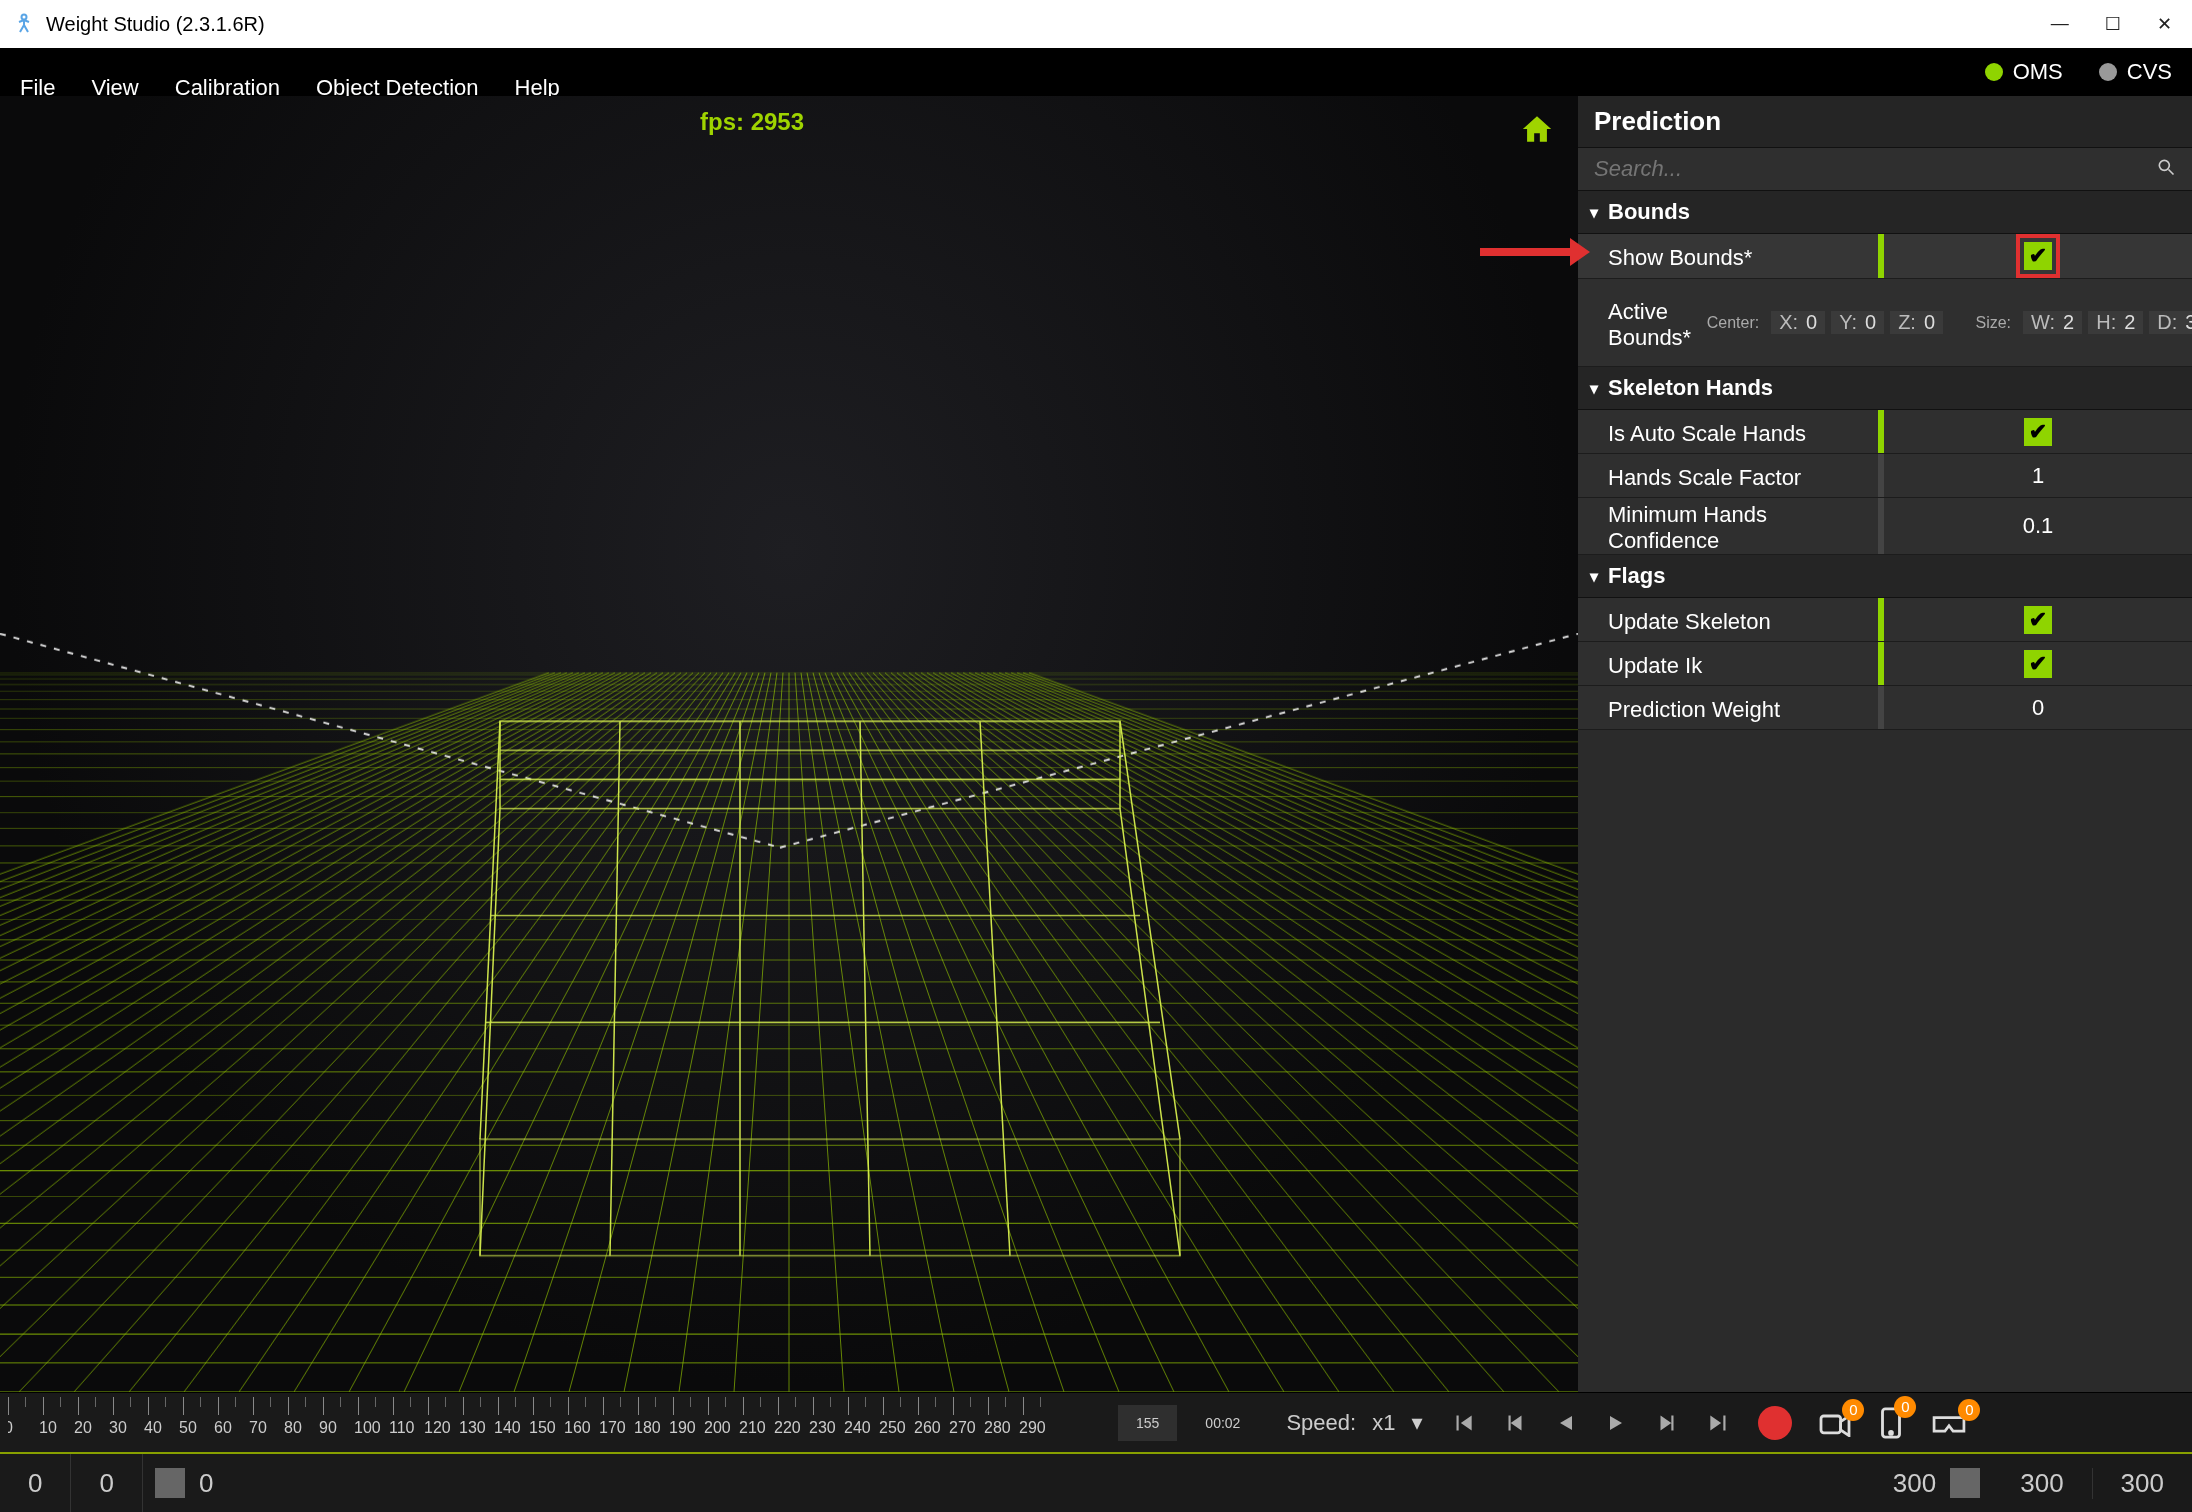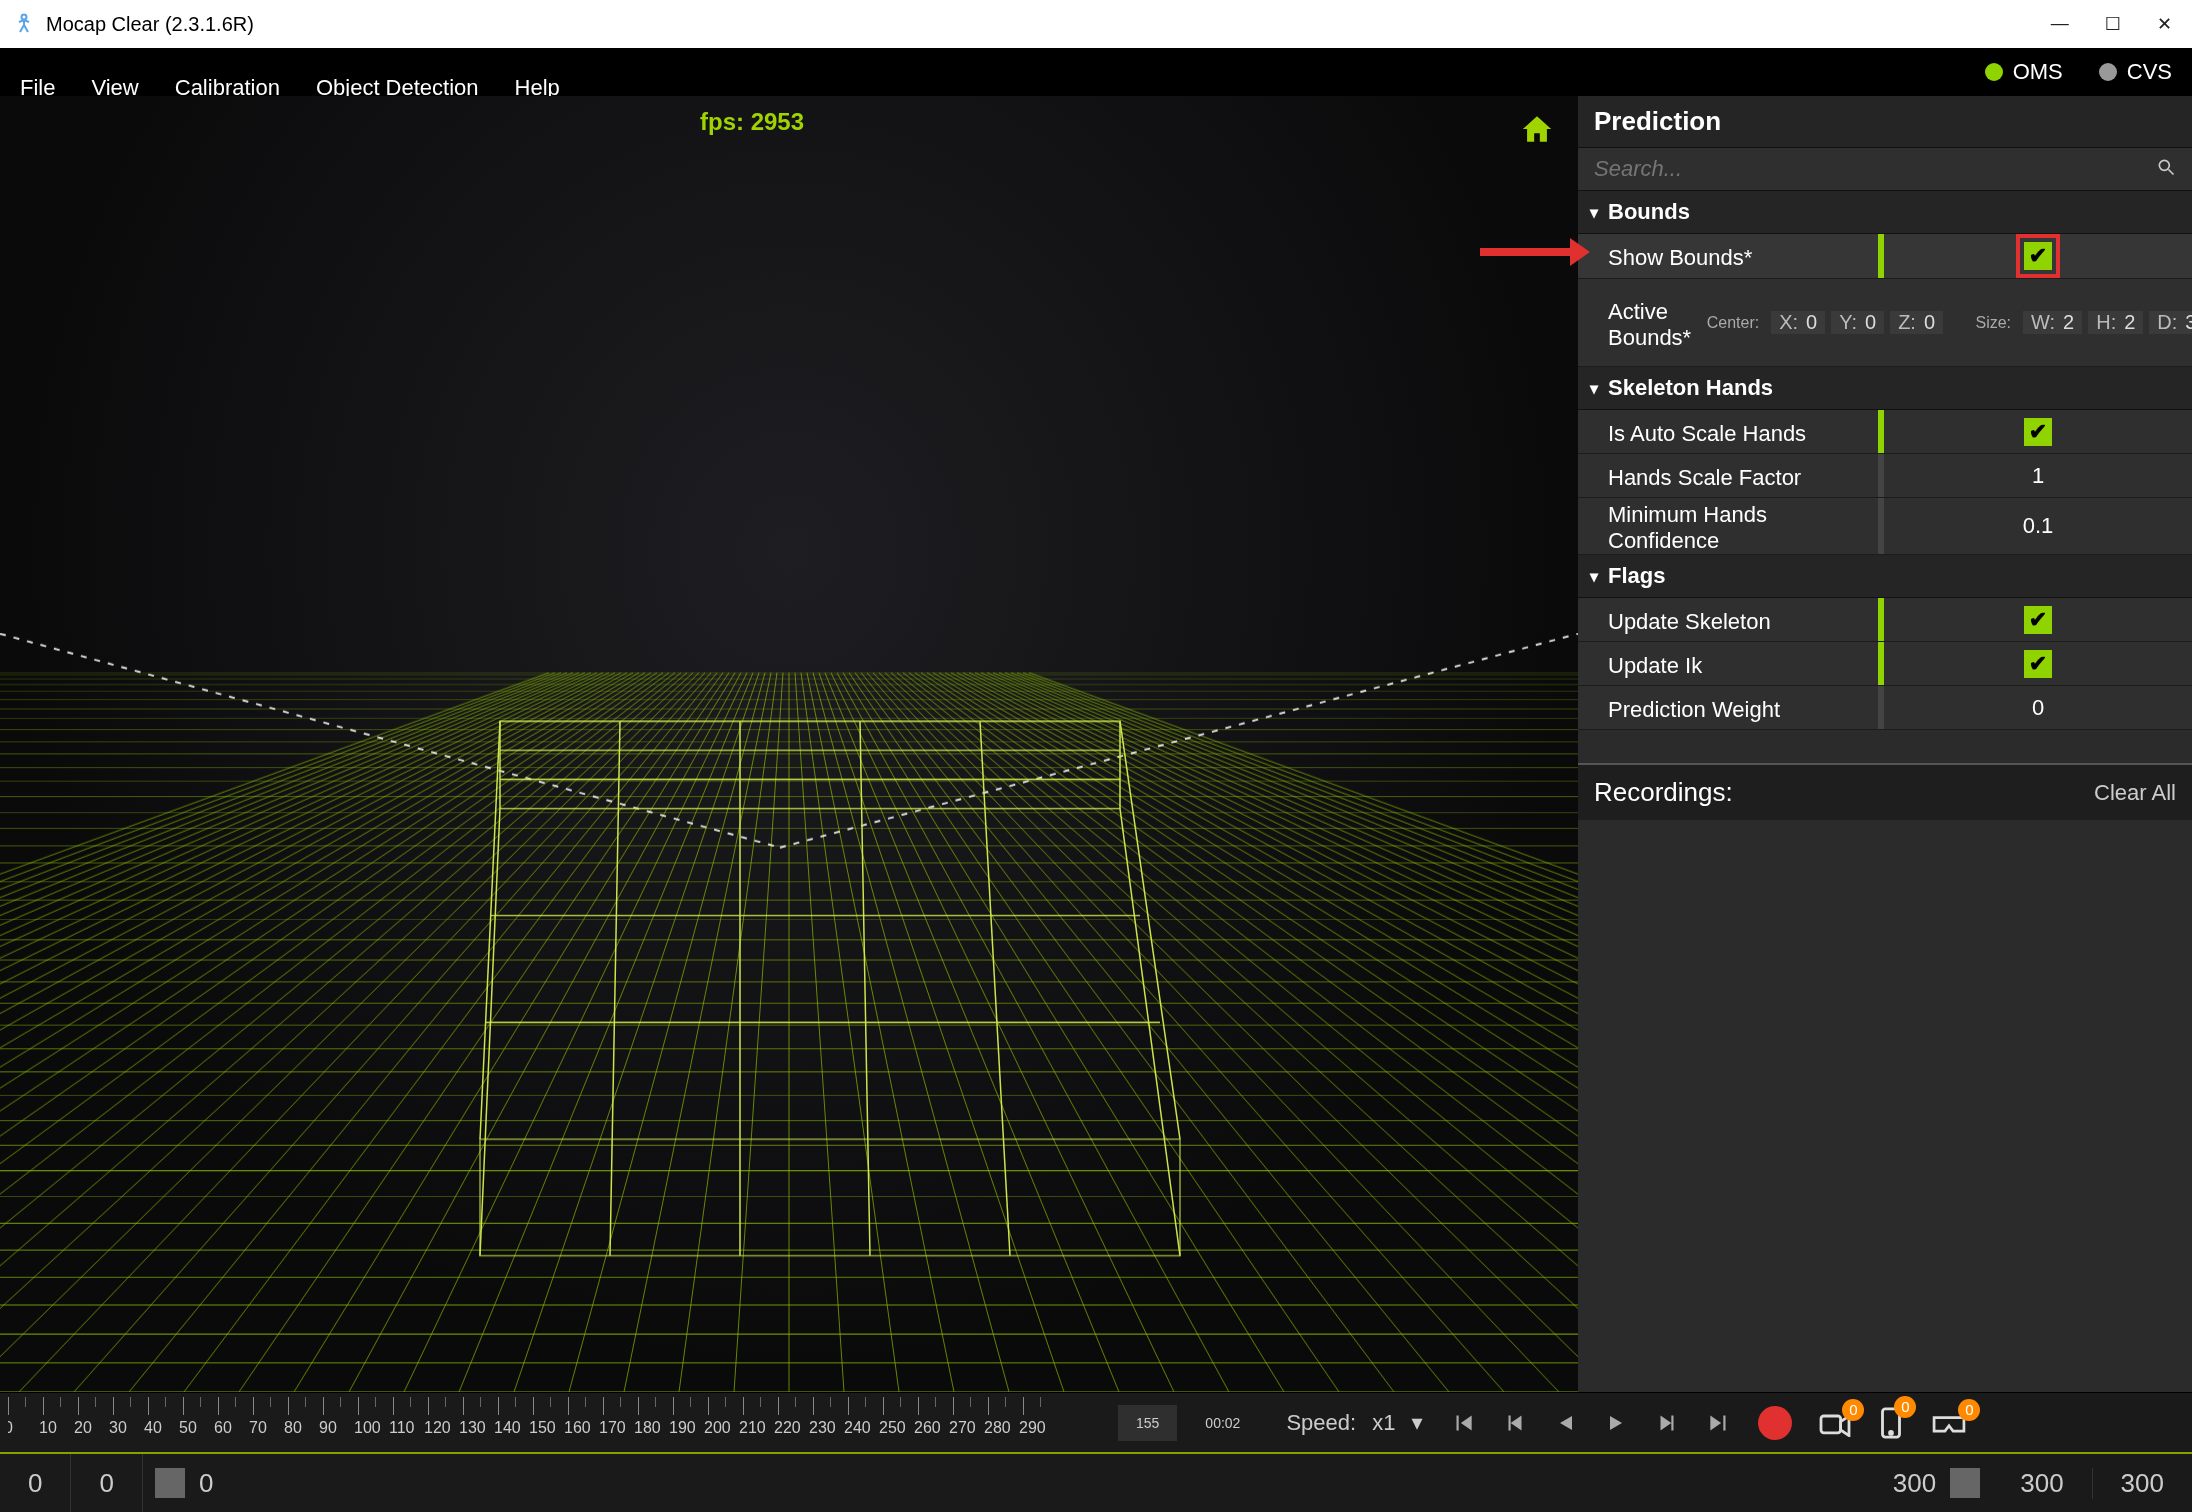--- a/index.html
+++ b/index.html
@@ -95,21 +95,21 @@
 </head>
 <body>
 
 <div class="titlebar">
   <span class="app-icon">
     <svg width="24" height="24" viewBox="0 0 24 24" fill="none" stroke="currentColor" stroke-width="2">
       <circle cx="12" cy="5" r="2.5"></circle>
         <path d="M12 8v5l-4 7M12 13l4 7M7 10l5-2 5 2"></path>
     </svg>
   </span>
-  <span class="title">Mocap Clear (2.3.1.6R)</span>
+  <span class="title">Weight Studio (2.3.1.6R)</span>
   <div class="win-controls">
     <span>—</span>
     <span>☐</span>
     <span>✕</span>
   </div>
 </div>
 
 <div class="menubar">
   <span class="menu-item">File</span>
   <span class="menu-item">View</span>
@@ -418,24 +418,20 @@
           </div>
       </div>
       <div class="prop-row">
         <div class="prop-label">Prediction Weight</div>
         <div class="prop-bar off"></div>
         <div class="prop-value">0</div>
       </div>
 
     </div>
 
-    <div class="recordings-header">
-      <span>Recordings:</span>
-      <span class="clear">Clear All</span>
-    </div>
     <div class="recordings-body"></div>
   </div>
 </div>
 
 <svg class="arrow-annot" width="110" height="40">
   <line x1="0" y1="20" x2="90" y2="20" stroke="#e03030" stroke-width="8"></line>
   <polygon points="90,6 110,20 90,34" fill="#e03030"></polygon>
 </svg>
 
 <div class="timeline">

